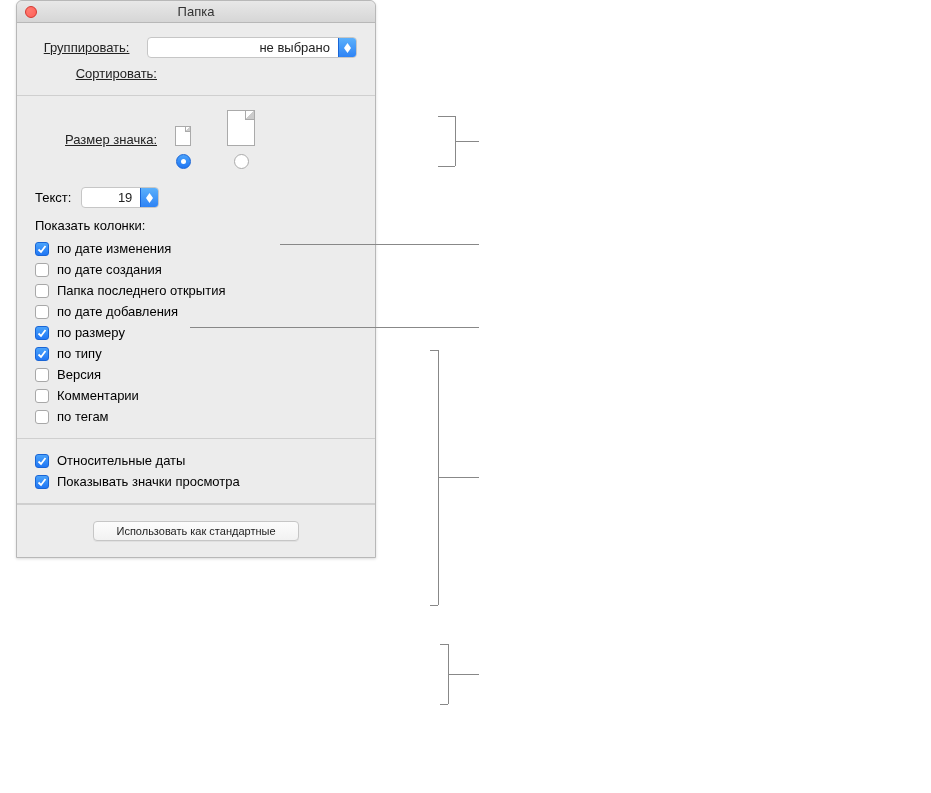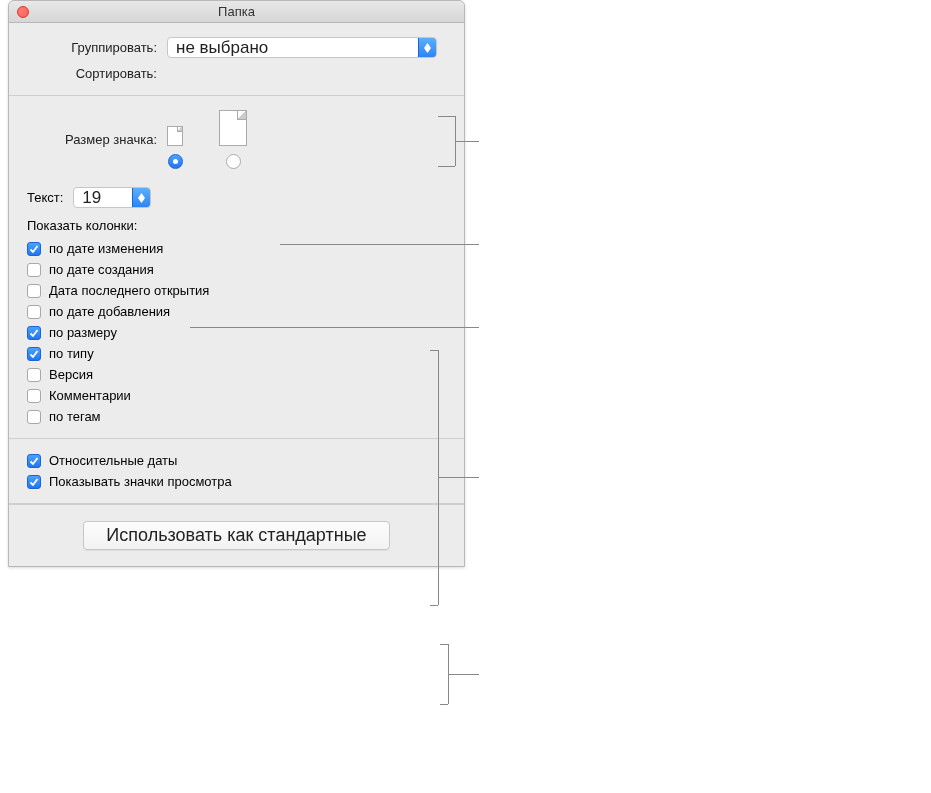--- a/index.html
+++ b/index.html
@@ -5,70 +5,70 @@
   * { box-sizing: border-box; margin: 0; padding: 0; }
   body {
     font-family: -apple-system, "Helvetica Neue", Arial, sans-serif;
     font-size: 13px;
     background: #fff;
     width: 931px;
     height: 793px;
     position: relative;
   }
   .window {
-    width: 457px;
+    width: 360px;
     background: #ececec;
     border: 1px solid #b8b8b8;
     border-radius: 6px 6px 0 0;
     box-shadow: 0 1px 3px rgba(0,0,0,0.15);
     position: absolute;
     top: 0;
-    left: 8px;
+    left: 16px;
   }
   .titlebar {
     height: 22px;
     background: linear-gradient(#e8e8e8,#d6d6d6);
     border-bottom: 1px solid #b8b8b8;
     border-radius: 6px 6px 0 0;
     position: relative;
     display:flex; align-items:center; justify-content:center;
   }
   .close-dot {
     position:absolute; left:8px; top:5px;
     width:12px; height:12px; border-radius:50%;
     background: radial-gradient(circle at 30% 30%, #ff7a70, #ff5f57);
     border:0.5px solid #d43730;
   }
   .title { font-size:13px; color:#333; }
   .section { padding: 14px 18px; border-bottom:1px solid #cfcfcf; }
   .section:last-of-type { border-bottom:none; }
   .row { display:flex; align-items:center; margin-bottom:8px; }
   .row:last-child { margin-bottom:0; }
-  .row-label { width:140px; text-align:right; padding-right:10px; color:#222; }
+  .row-label { width:140px; text-align:right; padding-right:18px; color:#222;text-decoration:underline; }
   .checkbox-row { display:flex; align-items:center; margin-bottom:6px; }
   .checkbox-row:last-child { margin-bottom:0; }
   .cb {
     width:14px; height:14px; border:1px solid #a8a8a8; border-radius:3px;
     background:#fff; margin-right:8px; position:relative; display:inline-flex;
     align-items:center; justify-content:center; flex-shrink:0;
   }
   .cb.checked {
     background: linear-gradient(#4aa3fb,#2076f4);
     border-color:#1965d6;
   }
   .cb.checked svg { display:block; }
   .cb svg { display:none; width:10px; height:10px; }
   .indent-1 { margin-left:20px; }
   .select {
     display:flex; align-items:center; background:#fff;
     border:1px solid #c6c6c6; border-radius:4px; height:21px;
     overflow:hidden; width:270px;
   }
   .select.small { width:78px; }
-  .select .value { flex:1; padding:0 8px; font-size:17px; color:#222; }
+  .select .value { flex:1; padding:0 8px; font-size:13px; color:#222;text-align:right; }
   .select .arrows {
     width:18px; height:100%; background:linear-gradient(#5bb0fb,#2e83f5);
     display:flex; flex-direction:column; align-items:center; justify-content:center;
     border-left:1px solid #1965d6;
   }
   .select .arrows svg { width:7px; height:5px; }
   .iconsz-col { display:flex; flex-direction:column; align-items:center; gap:8px; }
   .doc-icon { background:#fff; border:1px solid #aaa; position:relative; }
   .doc-small { width:16px; height:20px; }
   .doc-large { width:28px; height:36px; }
@@ -86,21 +86,21 @@
     background:linear-gradient(#4aa3fb,#2076f4); border-color:#1965d6;
   }
   .radio.selected::after {
     content:''; width:5px; height:5px; border-radius:50%; background:#fff;
   }
   .columns-label { margin:10px 0 8px 0; }
   .footer { padding:16px; display:flex; justify-content:center; border-top:1px solid #cfcfcf; }
   .btn {
     background:linear-gradient(#fcfcfc,#f2f2f2);
     border:1px solid #c6c6c6; border-radius:4px;
-    padding:3px 22px; font-size:18px; color:#222;
+    padding:3px 22px; font-size:11px; color:#222;
     box-shadow:0 1px 0 rgba(0,0,0,0.05);
   }
   
   .callout { position:absolute; pointer-events:none; }
   .cv { border-right:1px solid #888; }
   .ch { border-top:1px solid #888; }
 </style>
 </head>
 <body>
 
@@ -170,21 +170,21 @@
             </svg>
           </span>
           <span>по дате изменения</span>
         </div>
         <div class="checkbox-row">
           <span class="cb"></span>
           <span>по дате создания</span>
         </div>
         <div class="checkbox-row">
           <span class="cb"></span>
-          <span>Дата последнего открытия</span>
+          <span>Папка последнего открытия</span>
         </div>
         <div class="checkbox-row">
           <span class="cb"></span>
           <span>по дате добавления</span>
         </div>
         <div class="checkbox-row">
           <span class="cb checked">
             <svg viewBox="0 0 10 10">
               <polyline points="1.5,5.5 4,8 8.5,2" stroke="#fff" stroke-width="1.8" fill="none"></polyline>
             </svg>

